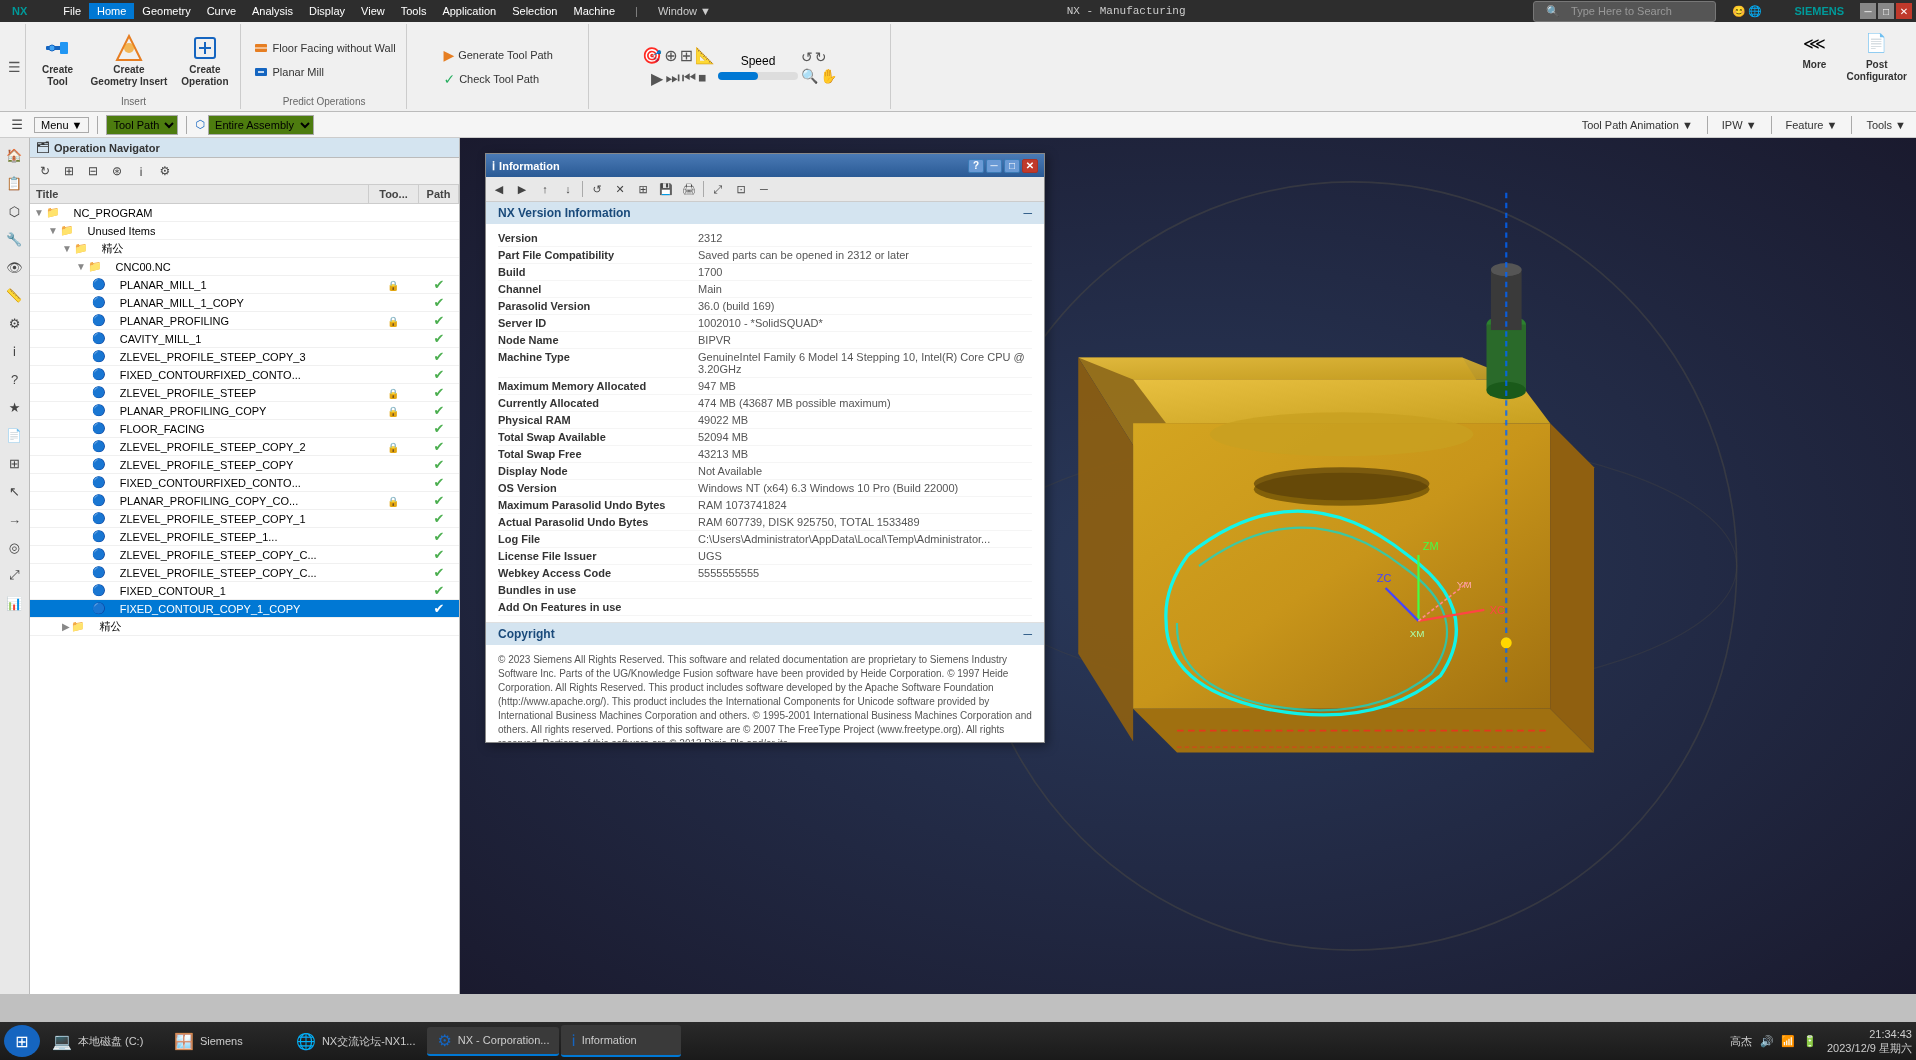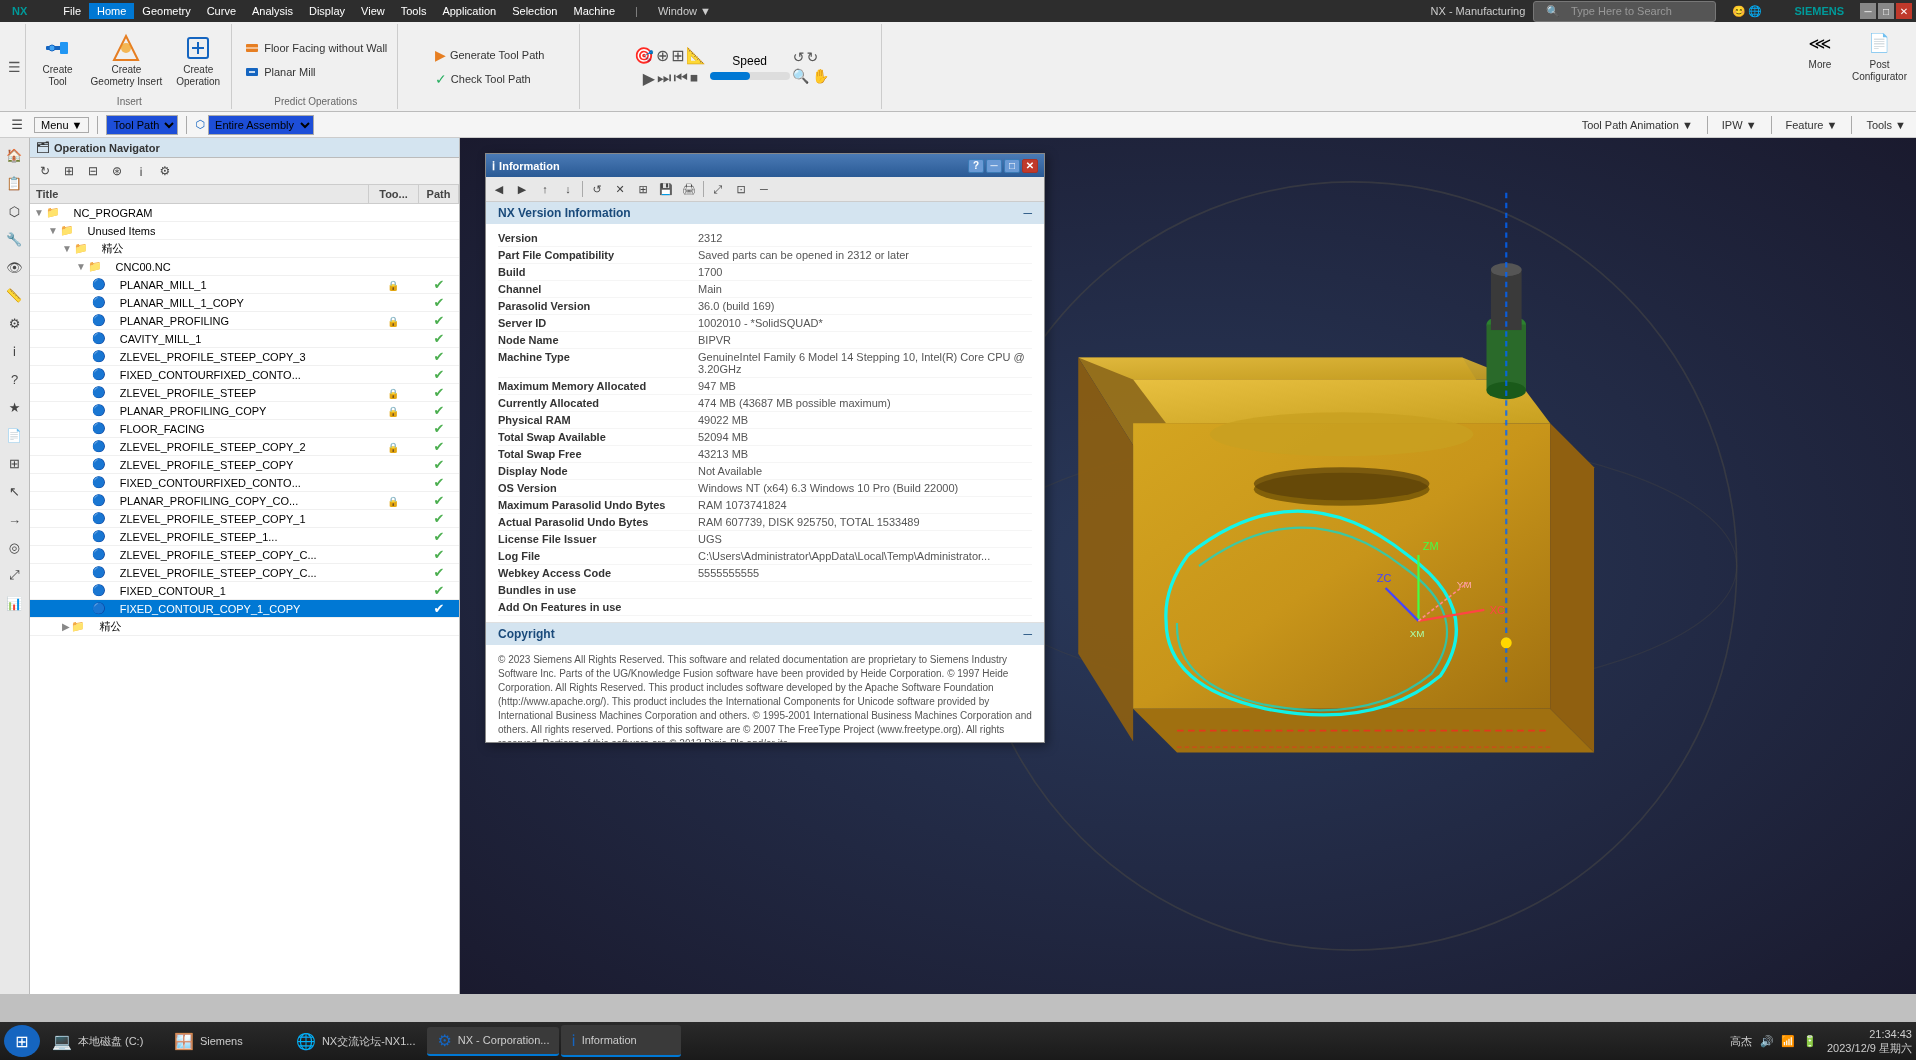--- a/index.html
+++ b/index.html
@@ -11,21 +11,21 @@
       color: #fff;
       display: flex;
       align-items: center;
       height: 22px;
       padding: 0 4px;
       font-size: 11px;
     }
     .menu-bar span { padding: 2px 8px; cursor: pointer; }
     .menu-bar .active { background: #0078d4; }
     .menu-bar .logo { font-weight: bold; color: #009999; margin-right: 20px; }
-    .menu-bar .title { flex: 1; text-align: right; color: #ccc; }
+    .menu-bar .title { flex: 1; text-align: center; color: #ccc; font-family: Liberation Mono, monospace; }
     .menu-bar .brand { font-weight: bold; color: #009999; }
     .menu-bar .window-controls { display: flex; gap: 2px; }
     .menu-bar .window-controls span { width: 16px; height: 16px; display: flex; align-items: center; justify-content: center; cursor: pointer; font-size: 10px; }
 
     
     .ribbon {
       background: #f0f0f0;
       border-bottom: 1px solid #bbb;
       display: flex;
       align-items: stretch;
@@ -64,20 +64,21 @@
     .ribbon-btn .icon-area {
       width: 32px; height: 32px;
       display: flex; align-items: center; justify-content: center;
       font-size: 20px;
     }
     .ribbon-btn .btn-label {
       font-size: 10px;
       text-align: center;
       color: #333;
       line-height: 1.2;
+      font-weight: bold;
     }
     .ribbon-small-btn {
       display: flex;
       align-items: center;
       gap: 4px;
       cursor: pointer;
       padding: 2px 4px;
       border-radius: 2px;
       font-size: 11px;
       color: #333;
@@ -97,21 +98,21 @@
       display: flex;
       align-items: center;
       gap: 3px;
       font-size: 11px;
       color: #333;
     }
     .toolbar2 select {
       height: 20px;
       font-size: 11px;
       border: 1px solid #aaa;
-      background: #1d4ed8;
+      background: #4d7c0f;
       padding: 0 2px;
     }
     .toolbar2-sep { width: 1px; height: 18px; background: #aaa; margin: 0 4px; }
 
     
     .main-area {
       display: flex;
       height: calc(1060px - 22px - 28px - 90px - 26px - 38px);
     }
 
@@ -1070,26 +1071,26 @@
   </div>
                 <div class="info-row">
     <div class="info-label">Maximum Parasolid Undo Bytes</div>
     <div class="info-value">RAM 1073741824</div>
   </div>
                 <div class="info-row">
     <div class="info-label">Actual Parasolid Undo Bytes</div>
     <div class="info-value">RAM 607739, DISK 925750, TOTAL 1533489</div>
   </div>
                 <div class="info-row">
+    <div class="info-label">Log File</div>
+    <div class="info-value">C:\Users\Administrator\AppData\Local\Temp\Administrator...</div>
+  </div>
+                <div class="info-row">
     <div class="info-label">License File Issuer</div>
     <div class="info-value">UGS</div>
-  </div>
-                <div class="info-row">
-    <div class="info-label">Log File</div>
-    <div class="info-value">C:\Users\Administrator\AppData\Local\Temp\Administrator...</div>
   </div>
                 <div class="info-row">
     <div class="info-label">Webkey Access Code</div>
     <div class="info-value">5555555555</div>
   </div>
                 <div class="info-row">
     <div class="info-label">Bundles in use</div>
     <div class="info-value"></div>
   </div>
                 <div class="info-row">

